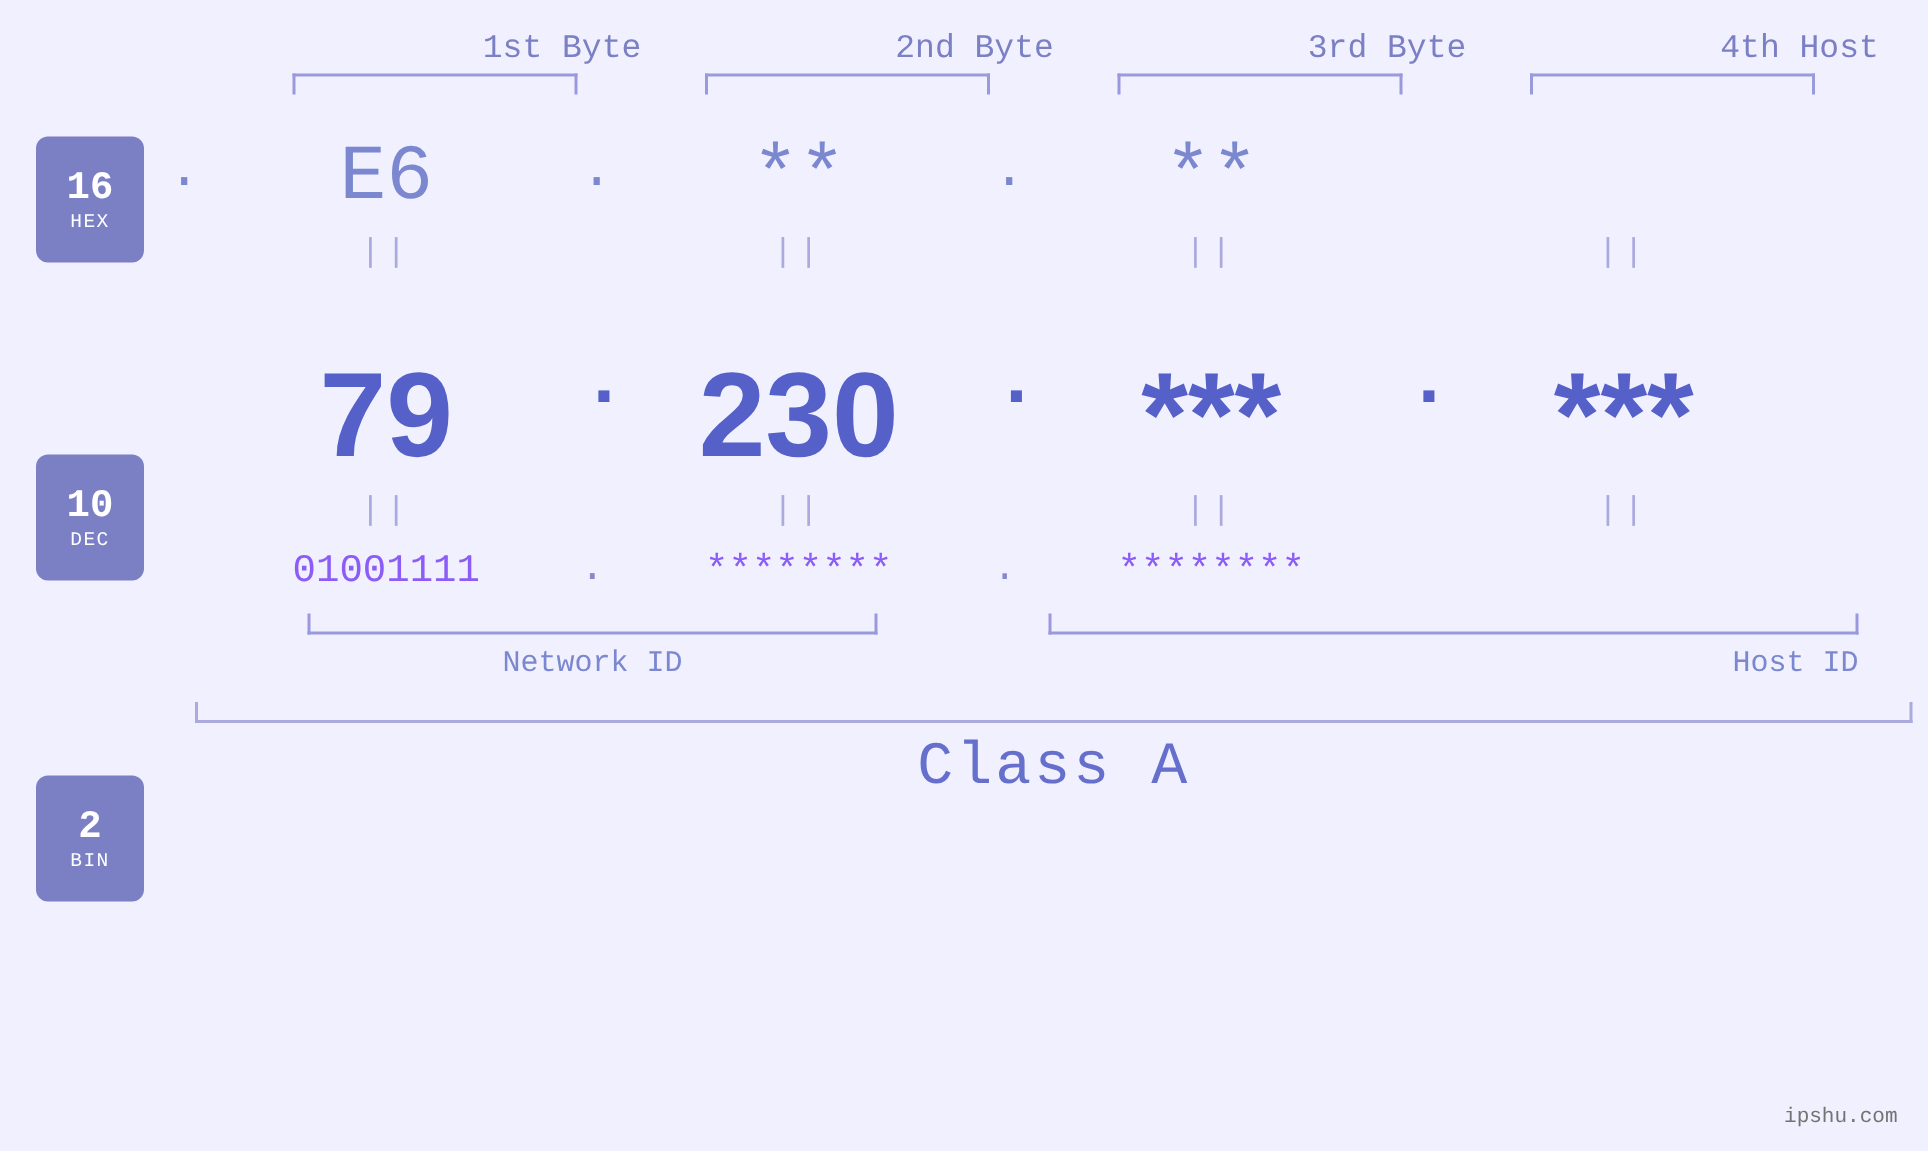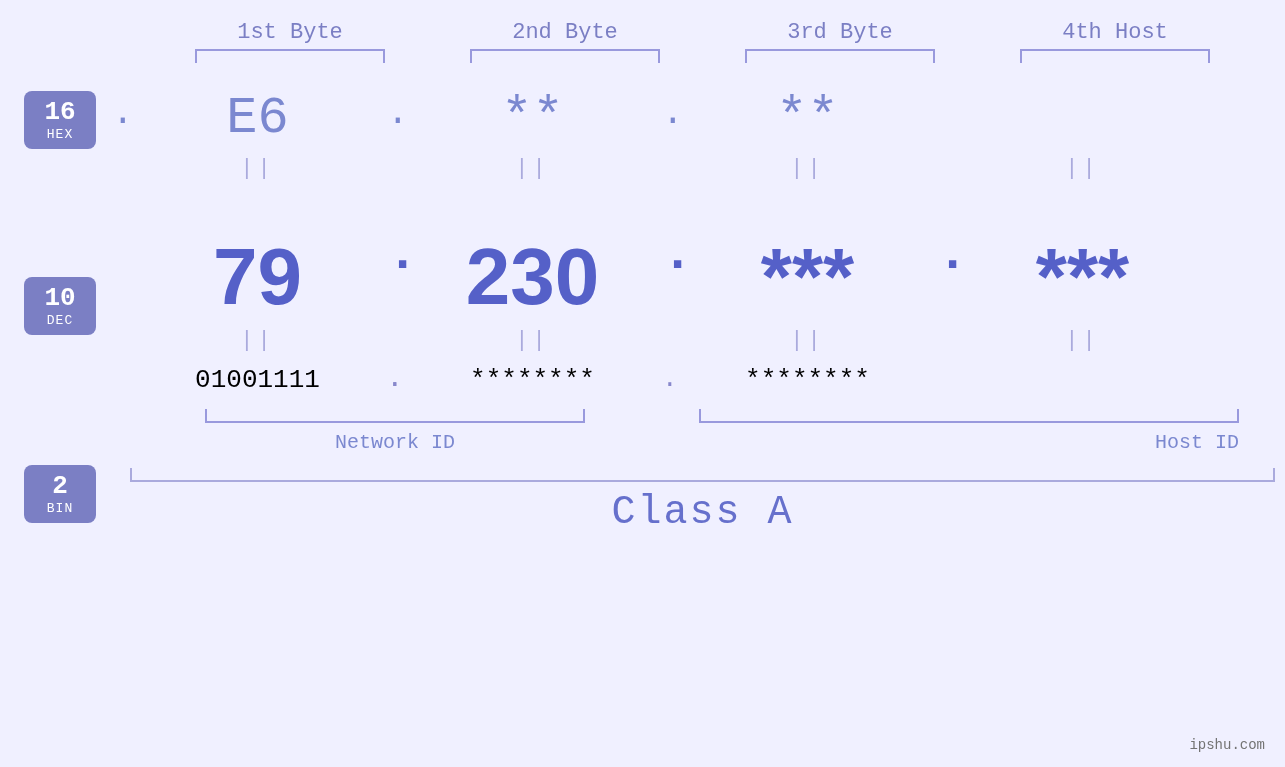--- a/index.html
+++ b/index.html
@@ -26,21 +26,21 @@
     .byte-headers {
       display: flex;
       justify-content: center;
       width: 100%;
       padding-top: 20px;
       margin-left: 120px;
     }
 
     .byte-header {
       width: 275px;
-      text-align: center;
+      text-align: right;
       color: #7b7fc4;
       font-size: 22px;
       font-family: 'Courier New', Courier, monospace;
     }
 
     
     .bracket-row {
       display: flex;
       justify-content: center;
       width: 100%;
@@ -74,21 +74,21 @@
     .badge-col {
       width: 120px;
       display: flex;
       flex-direction: column;
       align-items: center;
       gap: 0;
     }
 
     .badge {
       width: 72px;
-      height: 58px;
+      height: 84px;
       background: #7b7fc4;
       border-radius: 8px;
       display: flex;
       flex-direction: column;
       align-items: center;
       justify-content: center;
       color: white;
       margin-bottom: 0;
     }
 
@@ -151,21 +151,21 @@
       font-weight: bold;
       font-family: Liberation Sans, sans-serif;
       line-height: 1;
       padding: 10px 0 8px 0;
       margin-top: 44px;
     }
 
     
     .bin-val {
       font-size: 26px;
-      color: #000000;
+      color: #8b5cf6;
       font-family: 'Courier New', Courier, monospace;
       padding: 10px 0 8px 0;
     }
 
     
     .equal-row {
       display: flex;
       flex-direction: row;
       align-items: center;
       justify-content: flex-start;

